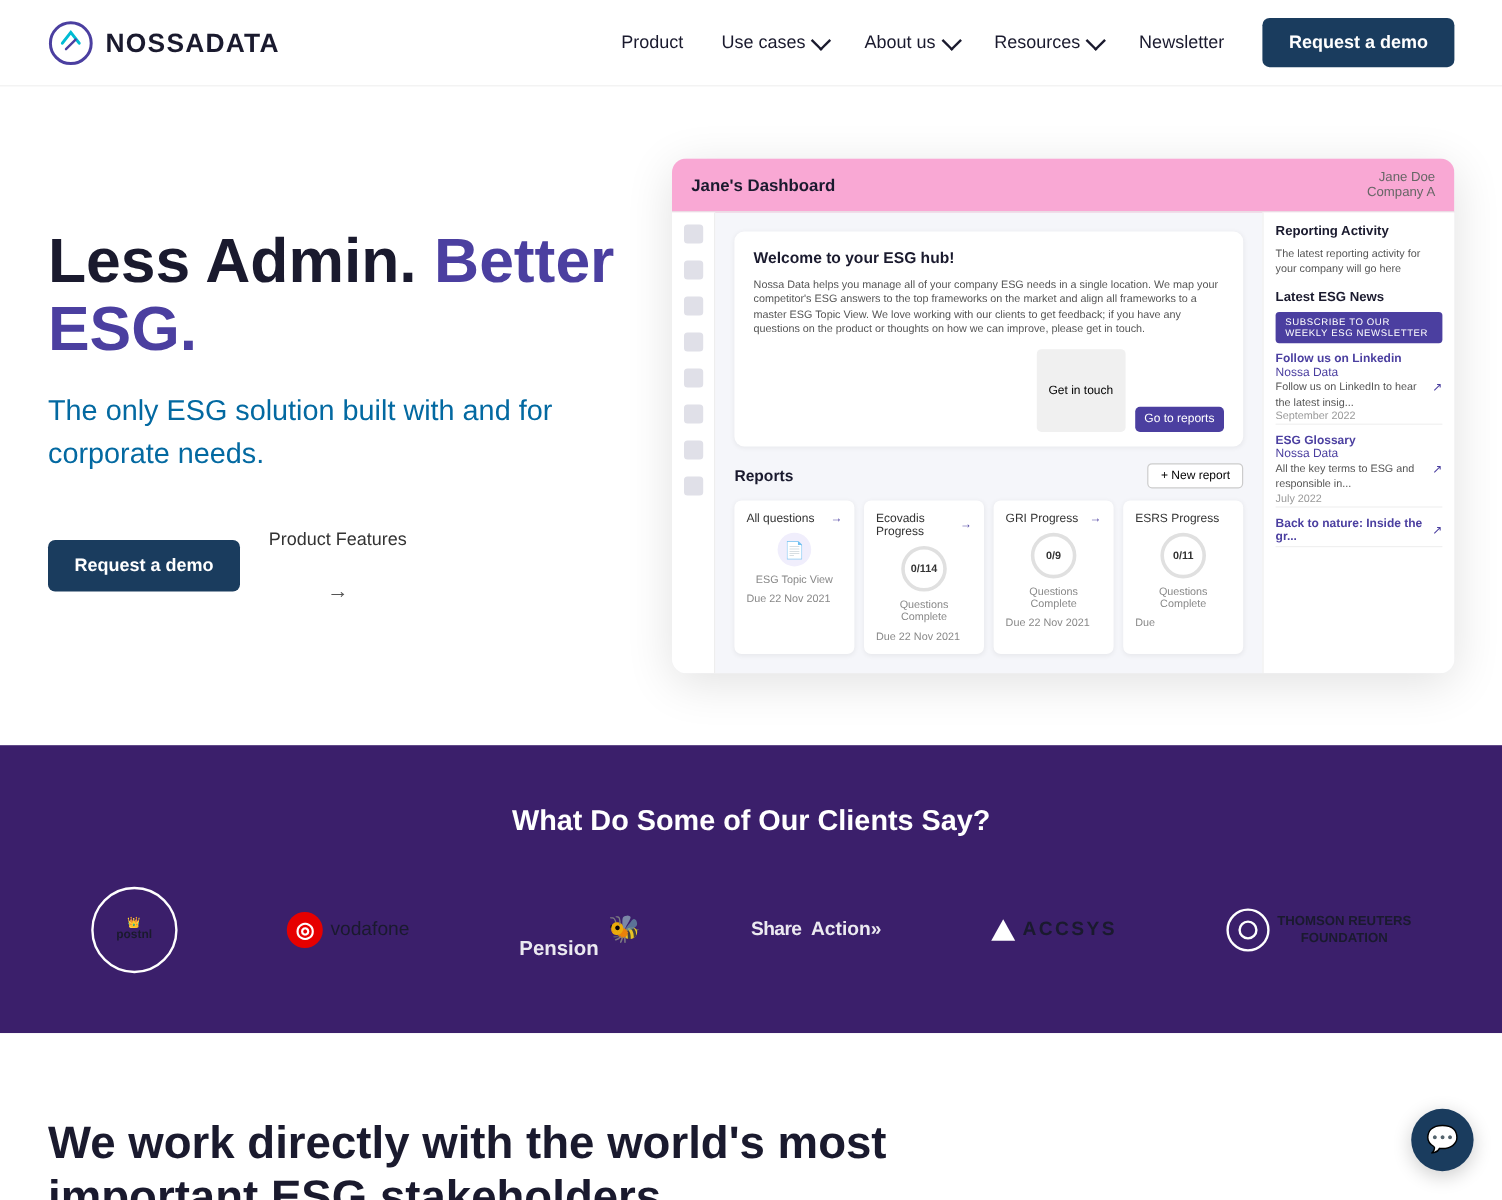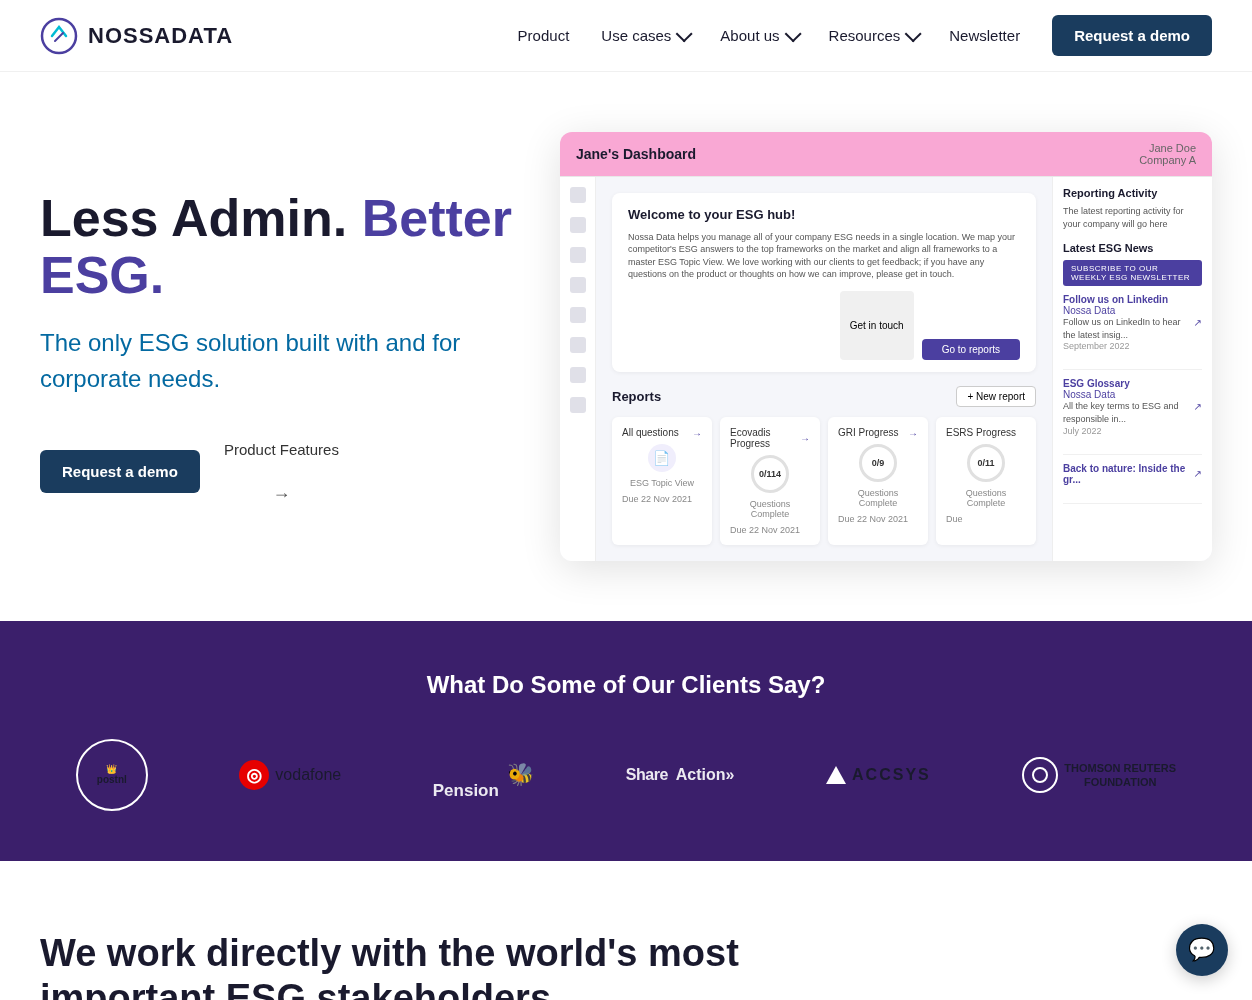--- a/index.html
+++ b/index.html
@@ -57,36 +57,36 @@
     .dash-title { font-size: 14px; font-weight: 700; color: #1a1a2e; }
     .dash-user { font-size: 11px; color: #666; text-align: right; }
     .dash-body { display: flex; }
     .dash-sidebar { width: 36px; background: #fff; border-right: 1px solid #eee; padding: 10px 0; display: flex; flex-direction: column; align-items: center; gap: 14px; }
     .dash-sidebar-dot { width: 16px; height: 16px; background: #e0e0e8; border-radius: 3px; }
     .dash-main { flex: 1; padding: 16px; }
     .dash-welcome { background: #fff; border-radius: 8px; padding: 12px 16px; margin-bottom: 14px; font-size: 11px; color: #333; line-height: 1.5; box-shadow: 0 1px 4px rgba(0,0,0,0.06); }
     .dash-welcome-title { font-size: 13px; font-weight: 700; color: #1a1a2e; margin-bottom: 6px; }
     .dash-welcome-actions { display: flex; gap: 8px; margin-top: 10px; justify-content: flex-end; }
     .dash-btn-touch { background: #f0f0f0; border: none; padding: 5px 10px; border-radius: 4px; font-size: 10px; cursor: pointer; }
-    .dash-btn-reports { background: #4b3fa0; color: #fff; border: none; padding: 5px 20px; border-radius: 4px; font-size: 10px; cursor: pointer; margin-top: 48px; }
+    .dash-btn-reports { background: #4b3fa0; color: #fff; border: none; padding: 5px 8px; border-radius: 4px; font-size: 10px; cursor: pointer; margin-top: 48px; }
     .dash-reports-header { display: flex; align-items: center; justify-content: space-between; margin-bottom: 10px; }
     .dash-reports-title { font-size: 13px; font-weight: 700; color: #1a1a2e; }
     .dash-new-report { background: #fff; border: 1px solid #ccc; padding: 4px 10px; border-radius: 4px; font-size: 10px; cursor: pointer; display: flex; align-items: center; gap: 4px; }
     .dash-cards { display: grid; grid-template-columns: repeat(4, 1fr); gap: 8px; }
     .dash-card { background: #fff; border-radius: 6px; padding: 10px; box-shadow: 0 1px 4px rgba(0,0,0,0.06); }
     .dash-card-title { font-size: 10px; color: #333; display: flex; align-items: center; justify-content: space-between; margin-bottom: 6px; }
     .dash-card-icon { width: 28px; height: 28px; background: #f0eefc; border-radius: 50%; margin: 6px auto; display: flex; align-items: center; justify-content: center; font-size: 14px; }
     .dash-card-label { font-size: 9px; color: #888; text-align: center; }
     .dash-due { font-size: 9px; color: #888; margin-top: 6px; }
 
     
     .dash-right-panel { width: 160px; background: #fff; border-left: 1px solid #eee; padding: 10px; font-size: 10px; color: #333; }
     .panel-section { margin-bottom: 12px; }
     .panel-title { font-size: 11px; font-weight: 700; color: #1a1a2e; margin-bottom: 6px; }
-    .panel-link { color: #4b3fa0; font-size: 10px; cursor: pointer; display: flex; align-items: center; justify-content: space-between; margin-bottom: 8px; border-bottom: 1px solid #f0f0f0; padding-bottom: 18px; }
+    .panel-link { color: #4b3fa0; font-size: 10px; cursor: pointer; display: flex; align-items: center; justify-content: space-between; margin-bottom: 8px; border-bottom: 1px solid #f0f0f0; padding-bottom: 2px; }
     .panel-subscribe { background: #4b3fa0; color: #fff; padding: 4px 8px; border-radius: 3px; font-size: 9px; text-transform: uppercase; letter-spacing: 0.5px; }
     .panel-text { font-size: 9px; color: #555; line-height: 1.4; }
     .panel-date { font-size: 9px; color: #999; }
 
     
     .clients-section { background: #3b1f6b; padding: 50px 40px; }
     .clients-title { text-align: center; color: #fff; font-size: 24px; font-weight: 600; margin-bottom: 40px; }
     .clients-logos { display: flex; align-items: center; justify-content: space-around; flex-wrap: wrap; gap: 20px; }
     .client-logo { color: #fff; font-size: 15px; font-weight: 700; opacity: 0.9; display: flex; align-items: center; gap: 8px; }
     .logo-postnl { border: 2px solid #fff; border-radius: 50%; width: 72px; height: 72px; display: flex; align-items: center; justify-content: center; flex-direction: column; font-size: 10px; font-weight: 700; }

